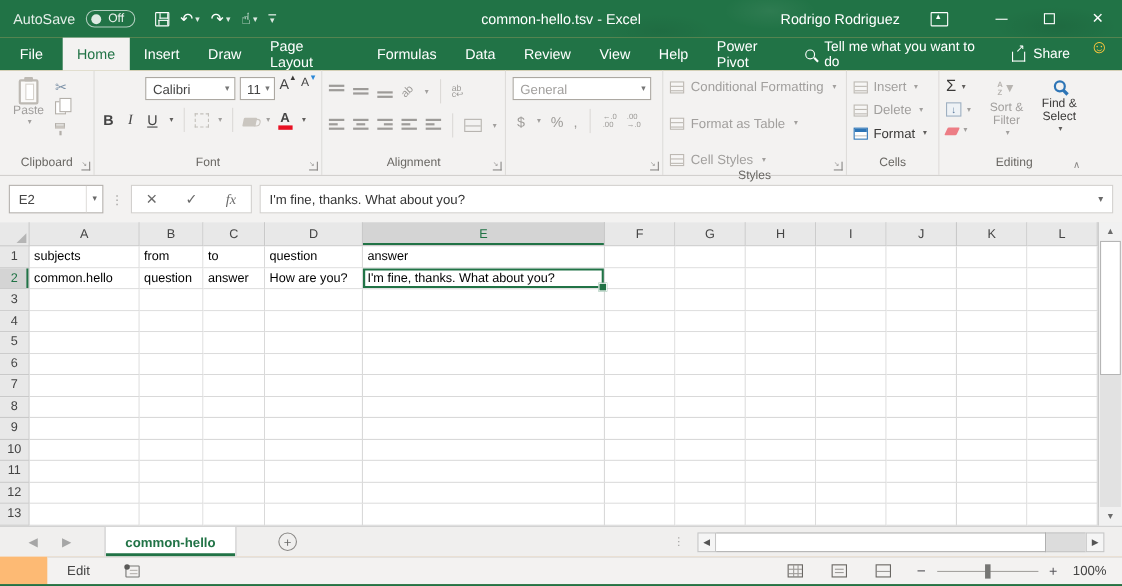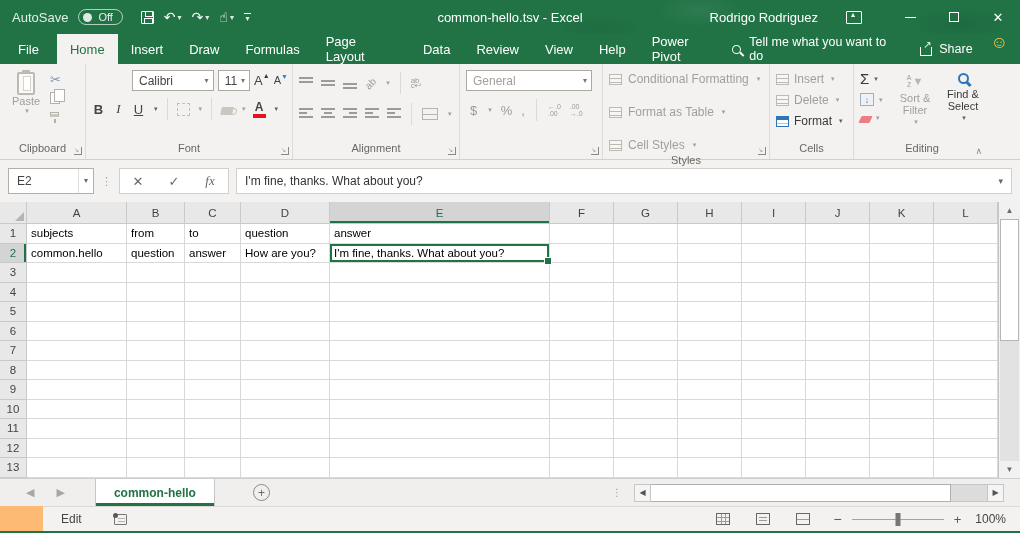--- a/index.html
+++ b/index.html
@@ -66,21 +66,21 @@
   .icon-clipboard::after { content: ""; position: absolute; inset: 2px 2px 2px 4px; background: #fff; border: 1px solid #d6d2cc; }
   .clip-col2 { display: flex; flex-direction: column; gap: 6px; padding-top: 3px; padding-left: 4px; }
   .icon-cut { font-size: 13px; color: #7e93a8; line-height: 1; }
   .icon-copy { width: 10px; height: 12px; border: 1px solid #b3afa9; background: #fff; position: relative; }
   .icon-copy::before { content: ""; position: absolute; left: 3px; top: -4px; width: 9px; height: 11px; border: 1px solid #b3afa9; background: #fff; }
   .icon-painter { width: 9px; height: 5px; border: 1px solid #b3afa9; border-bottom: 3px solid #c9c5bf; position: relative; margin-top: 2px; }
   .icon-painter::after { content: ""; position: absolute; left: 3px; top: 6px; width: 2px; height: 4px; background: #b3afa9; }
 
   .g-font { width: 207px; }
   .font-stack { display: flex; flex-direction: column; gap: 7px; width: 100%; }
-  .font-row1 { display: flex; align-items: center; gap: 4px; padding-left: 40px; }
+  .font-row1 { display: flex; align-items: flex-start; gap: 4px; padding-left: 40px; }
   .combo { background: #fff; border: 1px solid #aca8a2; height: 21px; display: flex; align-items: center;
     font-size: 12px; color: #444; padding-left: 6px; position: relative; }
   .combo .car { margin-left: auto; font-size: 8px; color: #777; padding: 0 4px; }
   .combo.family { width: 108px; }
   .combo.size { width: 36px; }
   .fsz { font-size: 13px; color: #444; display: flex; align-items: flex-start; line-height: 1; }
   .fsz .tri { font-size: 7px; margin-top: -2px; }
   .fsz .tri.up { color: #3b3a39; } .fsz .tri.dn { color: #2b88d8; }
   .font-row2 { display: flex; align-items: center; gap: 7px; font-size: 13px; }
   .bik { color: #444; width: 13px; text-align: center; }
@@ -252,22 +252,22 @@
       <span class="winbtn">✕</span>
     </div>
   </div>
 
   <div class="tabrow">
     <div id="tabs-strip" style="display:flex">
         <div class="rtab">File</div>
         <div class="rtab active">Home</div>
         <div class="rtab">Insert</div>
         <div class="rtab">Draw</div>
+        <div class="rtab">Page Layout</div>
         <div class="rtab">Formulas</div>
-        <div class="rtab">Page Layout</div>
         <div class="rtab">Data</div>
         <div class="rtab">Review</div>
         <div class="rtab">View</div>
         <div class="rtab">Help</div>
         <div class="rtab">Power Pivot</div>
       </div>
     <div class="tabrow-right">
       <span class="tellme">
         <span class="mag-w"></span>
         <span>Tell me what you want to do</span>

